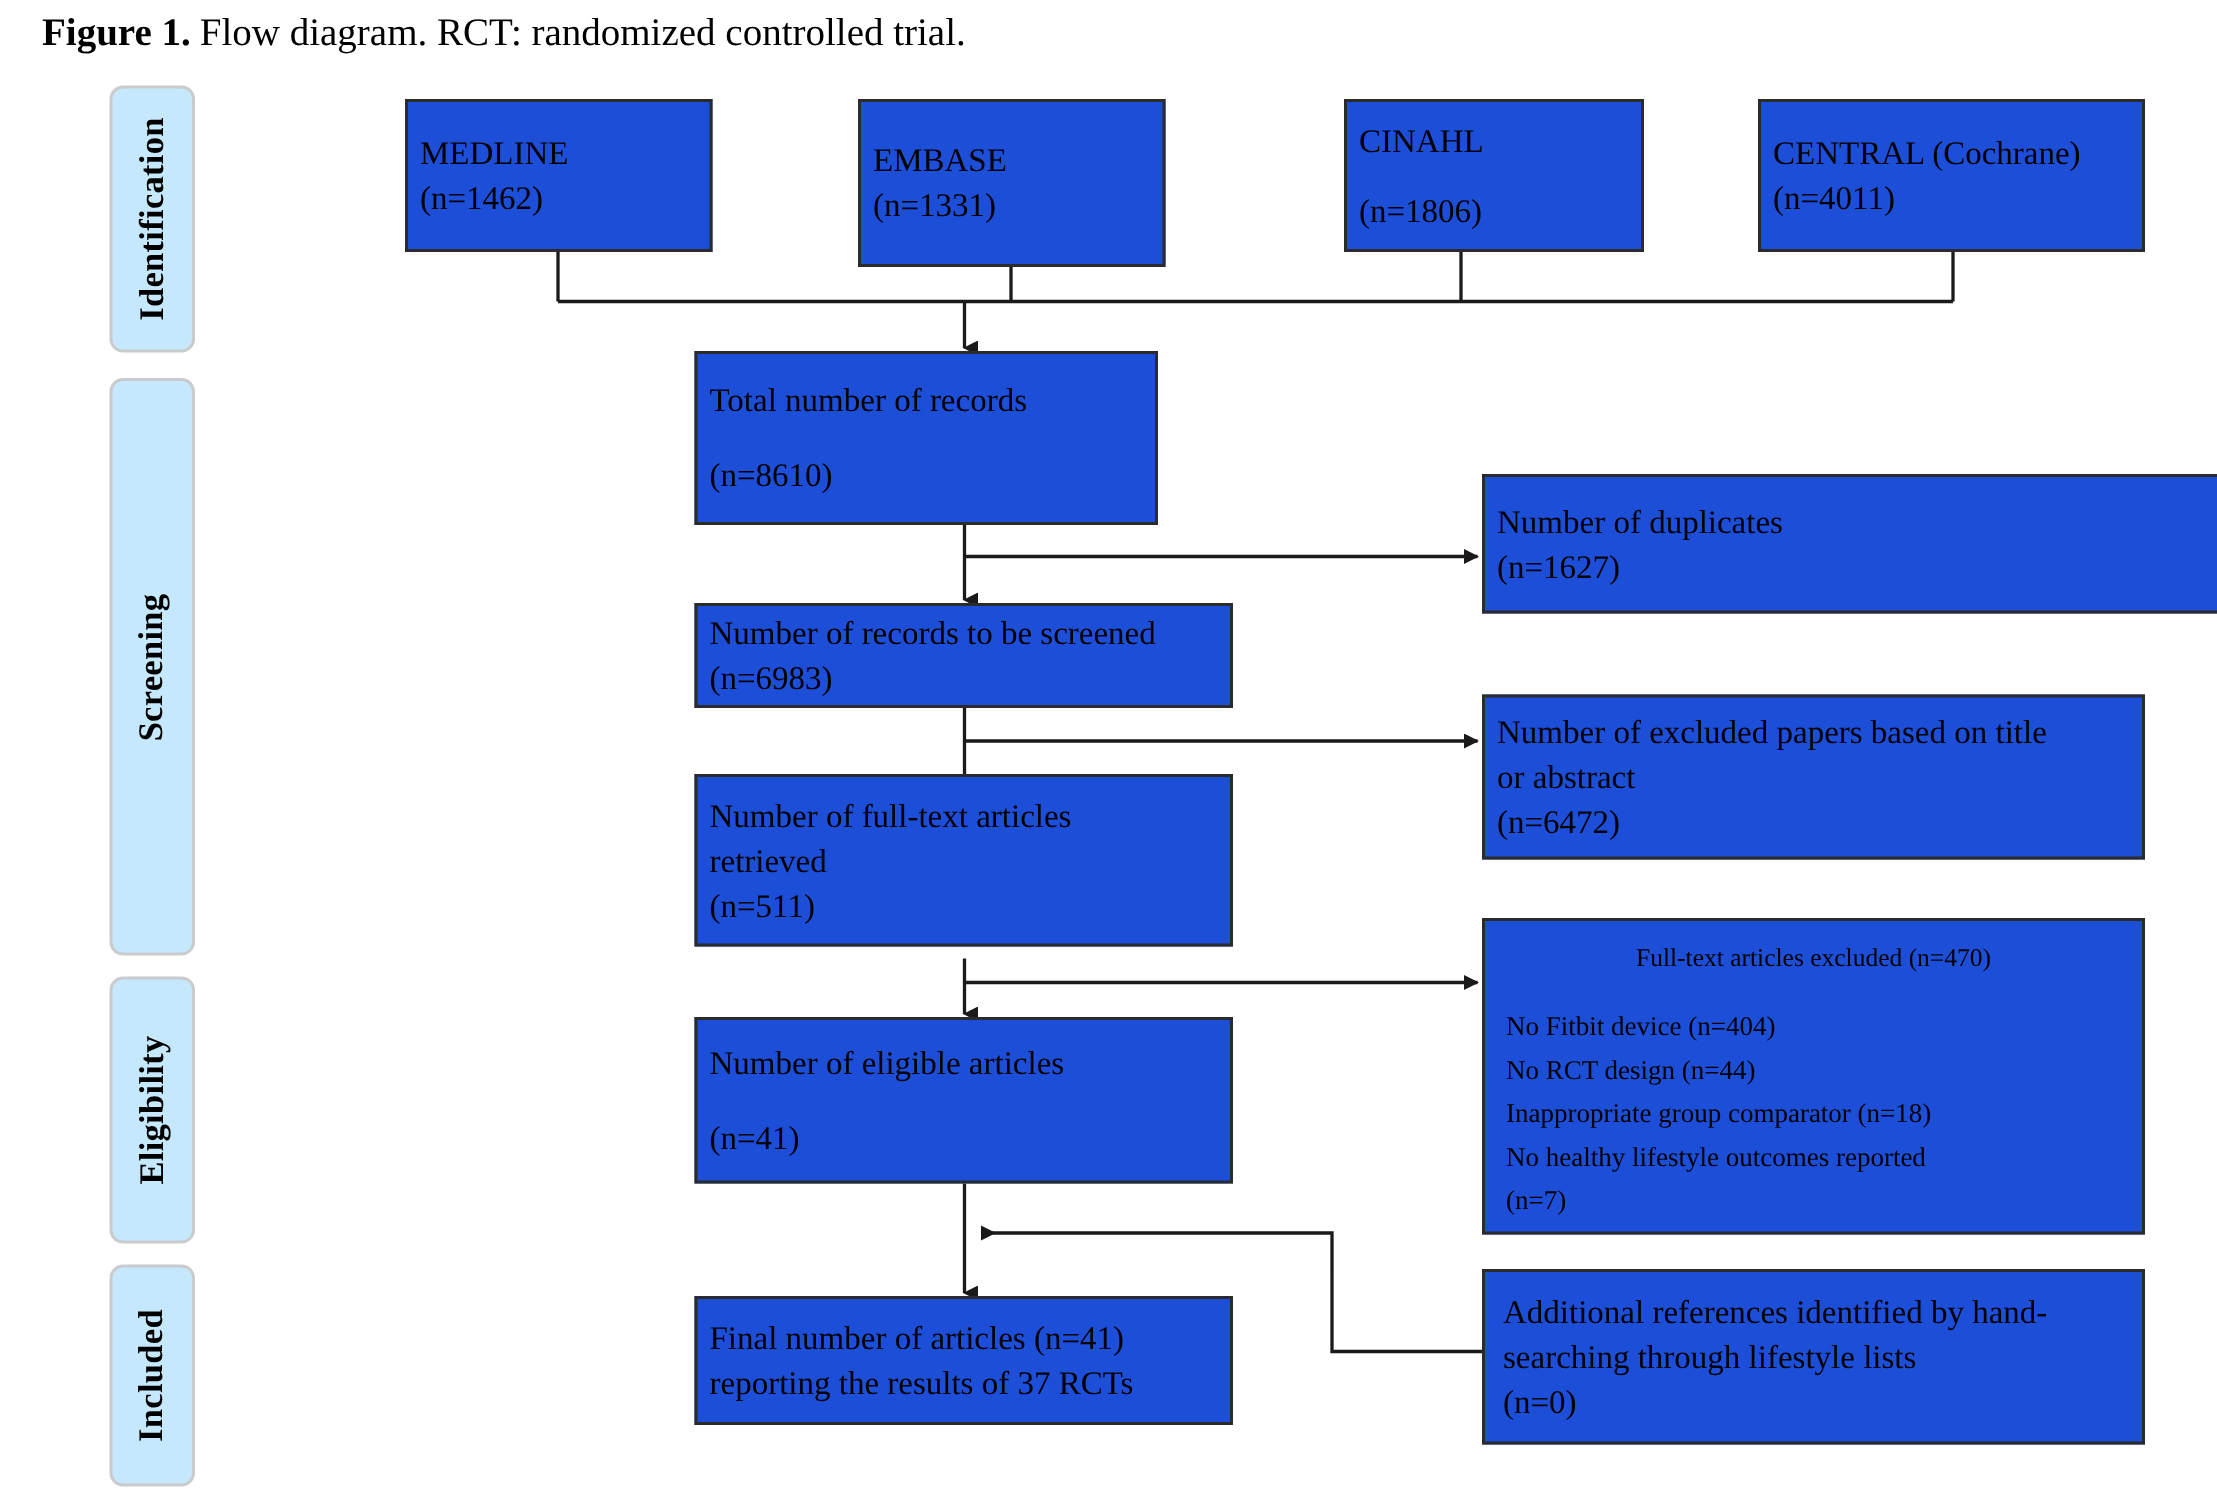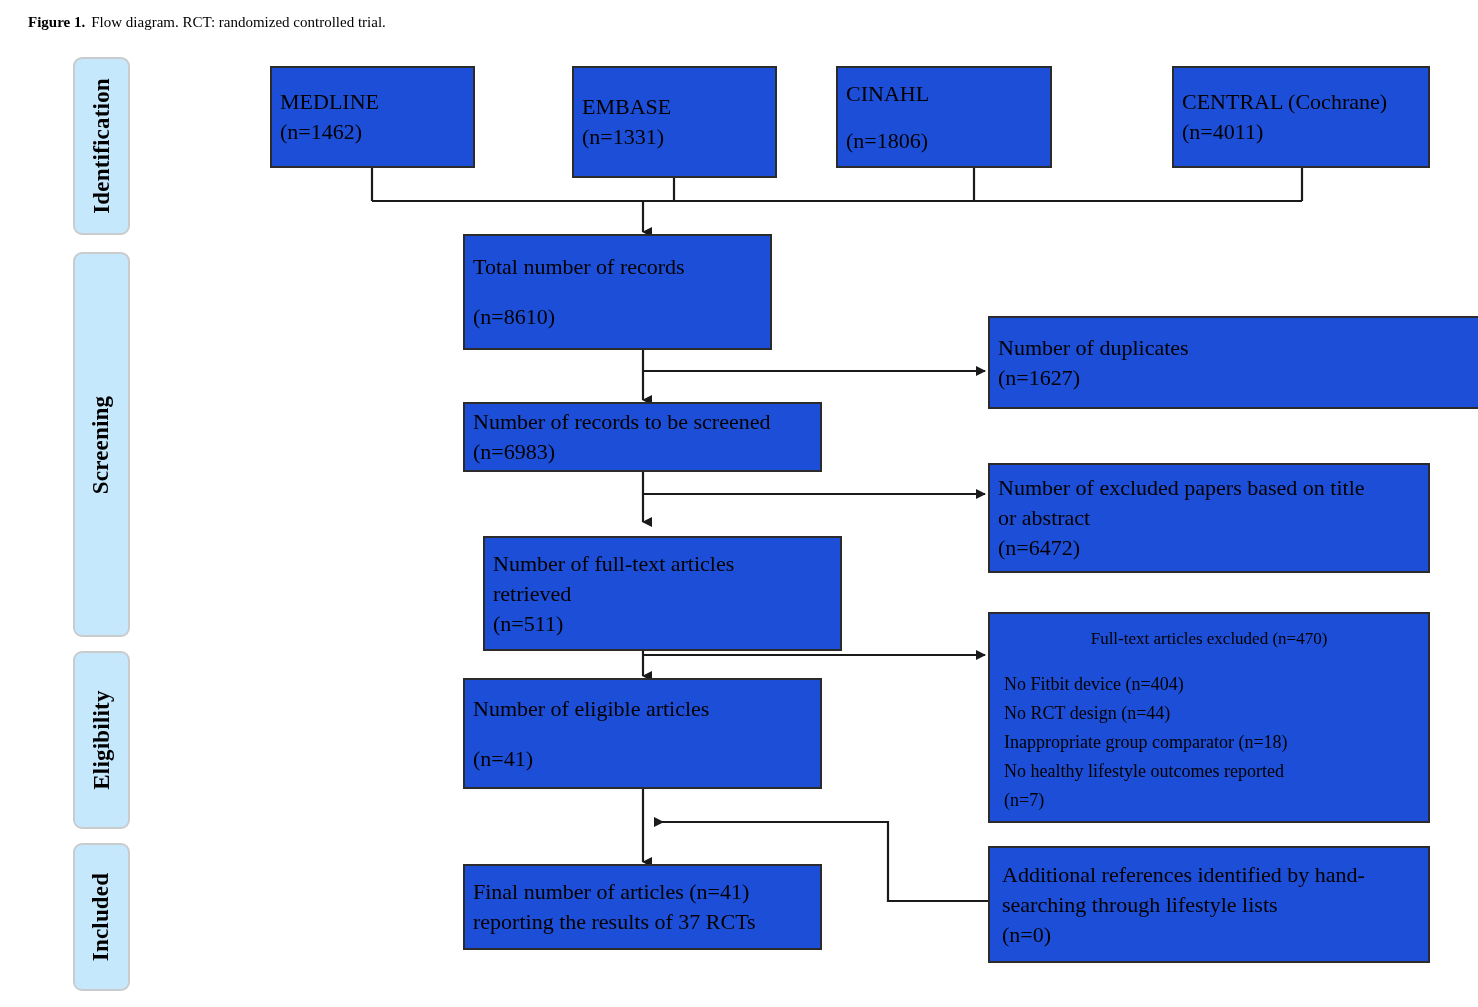--- a/index.html
+++ b/index.html
@@ -14,21 +14,21 @@
     font-family: "Liberation Serif", "DejaVu Serif", serif;
     color: #000000;
     overflow: hidden;
   }
 
   
   #caption {
     position: absolute;
     left: 28px;
     top: 8px;
-    font-size: 15px;
+    font-size: 26px;
     line-height: 28px;
     white-space: nowrap;
   }
   #caption .cap-label {
     font-weight: bold;
   }
   #caption .cap-text {
     font-weight: normal;
     padding-left: 6px;
   }
@@ -179,40 +179,40 @@
   </div>
 
   <div class="node" style="left:270px; top:66px; width:205px; height:102px;">
     <span class="ln">MEDLINE</span>
     <span class="ln">(n=1462)</span>
   </div>
   <div class="node" style="left:572px; top:66px; width:205px; height:112px;">
     <span class="ln">EMBASE</span>
     <span class="ln">(n=1331)</span>
   </div>
-  <div class="node" style="left:836px; top:66px; width:216px; height:102px;gap:17px;">
+  <div class="node" style="left:896px; top:66px; width:200px; height:102px;gap:17px;">
     <span class="ln">CINAHL</span>
     <span class="ln">(n=1806)</span>
   </div>
   <div class="node" style="left:1172px; top:66px; width:258px; height:102px;">
     <span class="ln">CENTRAL (Cochrane)</span>
     <span class="ln">(n=4011)</span>
   </div>
 
   <div class="node gap" style="left:463px; top:234px; width:309px; height:116px;">
     <span class="ln">Total number of records</span>
     <span class="ln">(n=8610)</span>
   </div>
 
   <div class="node" style="left:463px; top:402px; width:359px; height:70px;">
     <span class="ln">Number of records to be screened</span>
     <span class="ln">(n=6983)</span>
   </div>
 
-  <div class="node" style="left:463px; top:536px; width:359px; height:115px;margin-left:20px;">
+  <div class="node" style="left:463px; top:516px; width:359px; height:115px;">
     <span class="ln">Number of full-text articles</span>
     <span class="ln">retrieved</span>
     <span class="ln">(n=511)</span>
   </div>
 
   <div class="node gap" style="left:463px; top:678px; width:359px; height:111px;">
     <span class="ln">Number of eligible articles</span>
     <span class="ln">(n=41)</span>
   </div>
 

